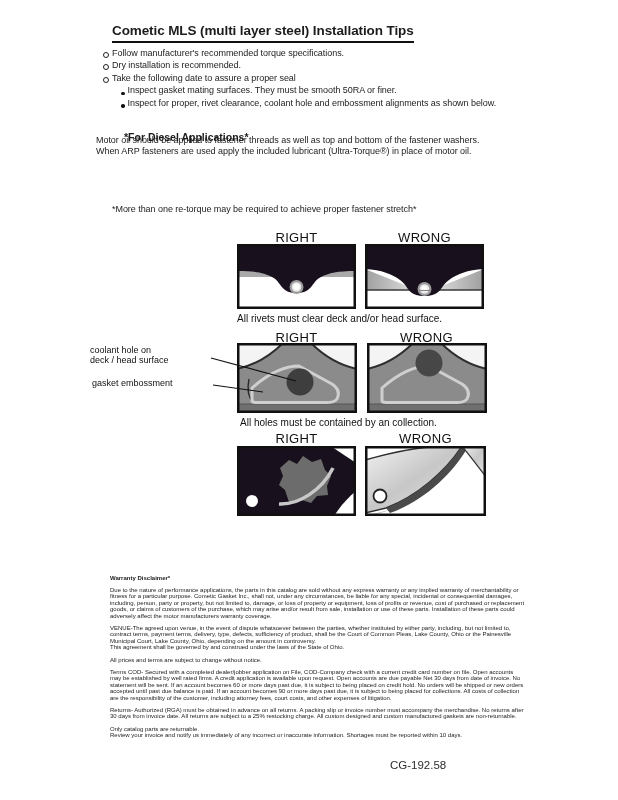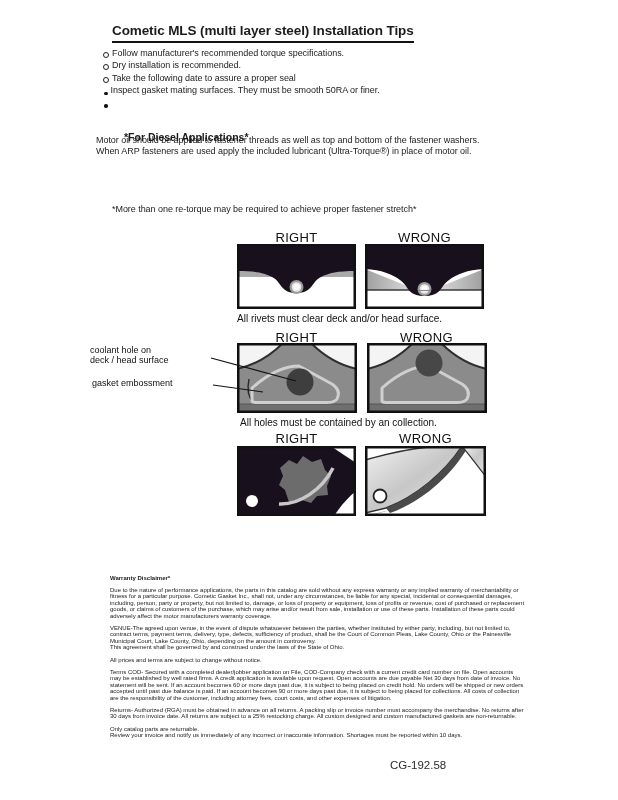--- a/index.html
+++ b/index.html
@@ -5,21 +5,21 @@
   html,body{margin:0;padding:0;background:#fff;}
   .page{position:relative;width:618px;height:800px;background:#ffffff;overflow:hidden;
         font-family:"Liberation Sans", sans-serif;color:#1c1c1c;}
   .abs{position:absolute;}
 
   .title{left:112px;top:23px;margin:0;font-size:13.5px;font-weight:bold;letter-spacing:-0.1px;
          border-bottom:2px solid #111;padding-bottom:2.5px;}
 
   .bullets{left:103px;top:45px;width:470px;font-size:9px;letter-spacing:-0.05px;}
   .brow{display:flex;align-items:flex-end;height:12.5px;}
-  .brow.sub{}
+  .brow.sub{margin-left:17px;}
   .ob{flex:none;width:4px;height:4px;border:1px solid #222;border-radius:50%;margin:2.5px 3px 0 0;}
   .fb{flex:none;width:3.5px;height:3.5px;background:#111;border-radius:50%;margin:3px 3px 0 1px;}
 
   .h2{left:112px;top:119px;margin:12px;font-size:10.5px;font-weight:bold;}
   .para{width:404px;font-size:9px;line-height:11.3px;letter-spacing:-0.05px;}
   .p1{left:96px;top:135px;}
   .p2{left:112px;top:164px;}
   .pnote{left:112px;top:204px;}
 
   .hdr{font-size:13px;letter-spacing:0.3px;text-align:center;width:119px;color:#111;}
@@ -55,20 +55,21 @@
     <div class="brow">
       <span class="ob"></span>
       <span>Take the following date to assure a proper seal</span>
     </div>
     <div class="brow sub">
       <span class="fb"></span>
       <span>Inspect gasket mating surfaces.  They must be smooth 50RA or finer.</span>
     </div>
     <div class="brow sub">
       <span class="fb"></span>
+      <span>Inspect for proper, rivet clearance, coolant hole and embossment alignments as shown below.</span>
     </div>
   </div>
 
   <h2 class="abs h2">*For Diesel Applications*</h2>
   <div class="abs para p1">Motor oil should be applied to fastener threads as well as top and bottom of the fastener washers. When ARP fasteners are used apply the included lubricant (Ultra-Torque®) in place of motor oil.</div>
   <div class="abs para pnote">*More than one re-torque may be required to achieve proper fastener stretch*</div>
 
   <div class="abs hdr" style="left:237px;top:230px;">RIGHT</div>
   <div class="abs hdr" style="left:365px;top:230px;">WRONG</div>
 

